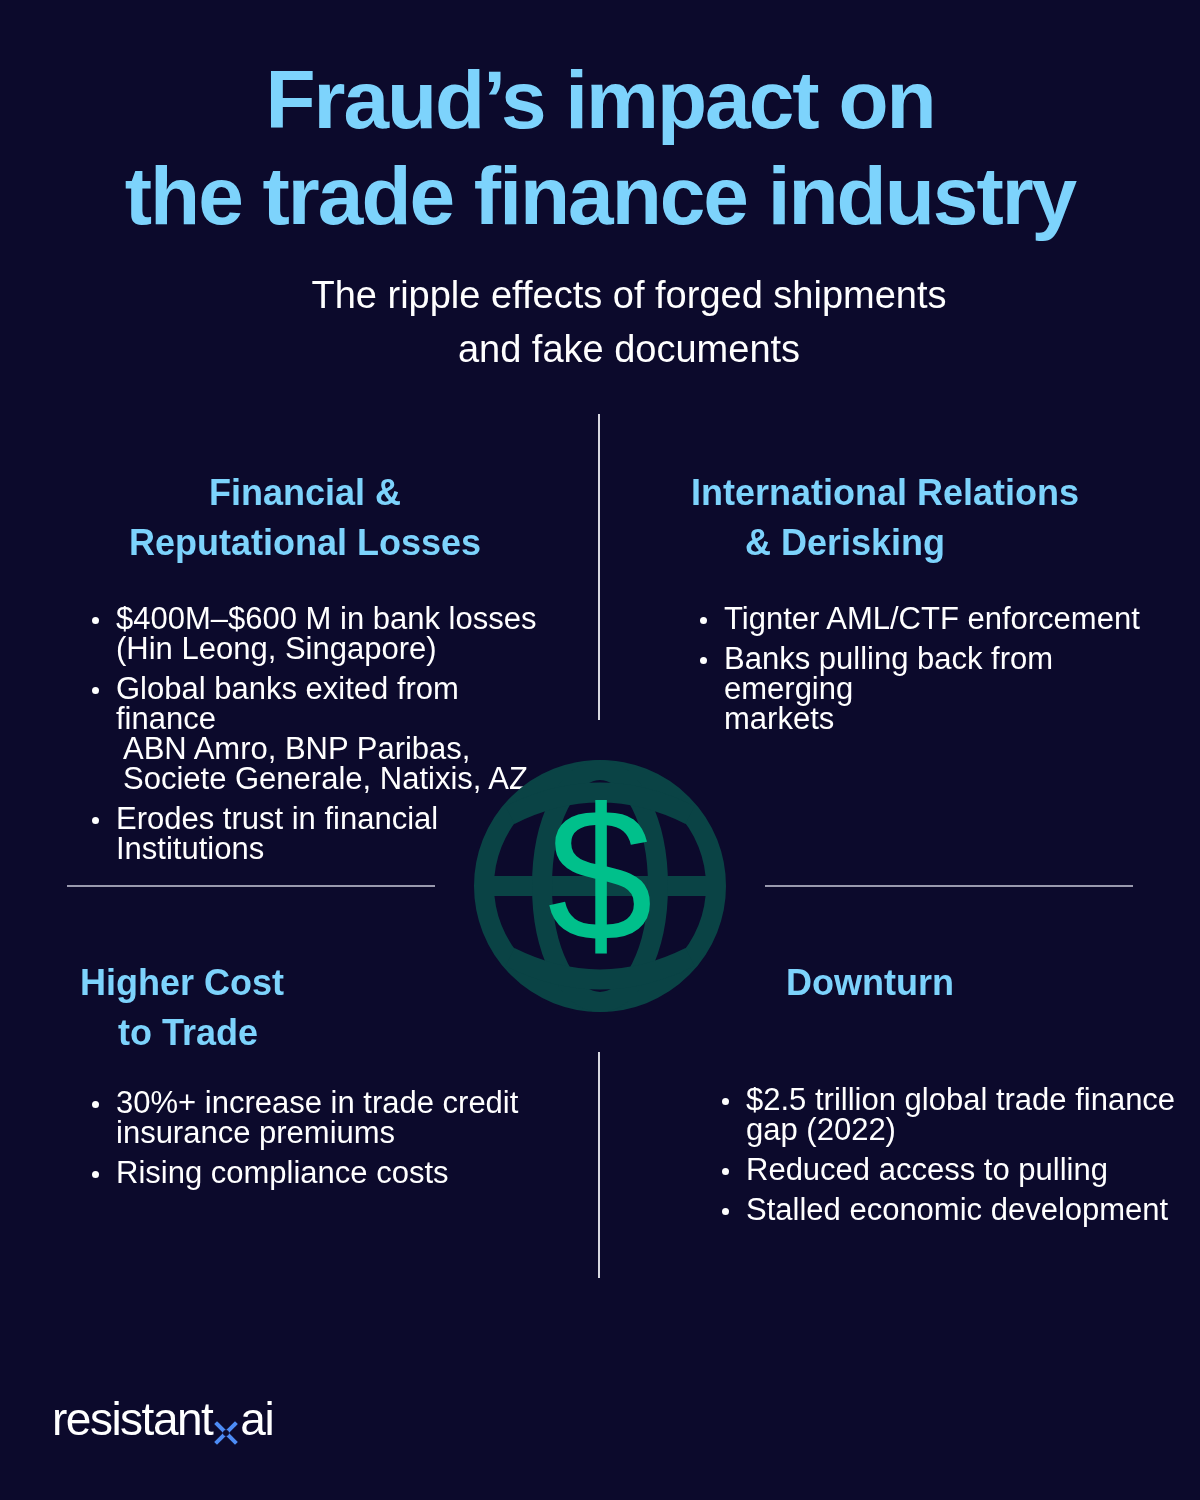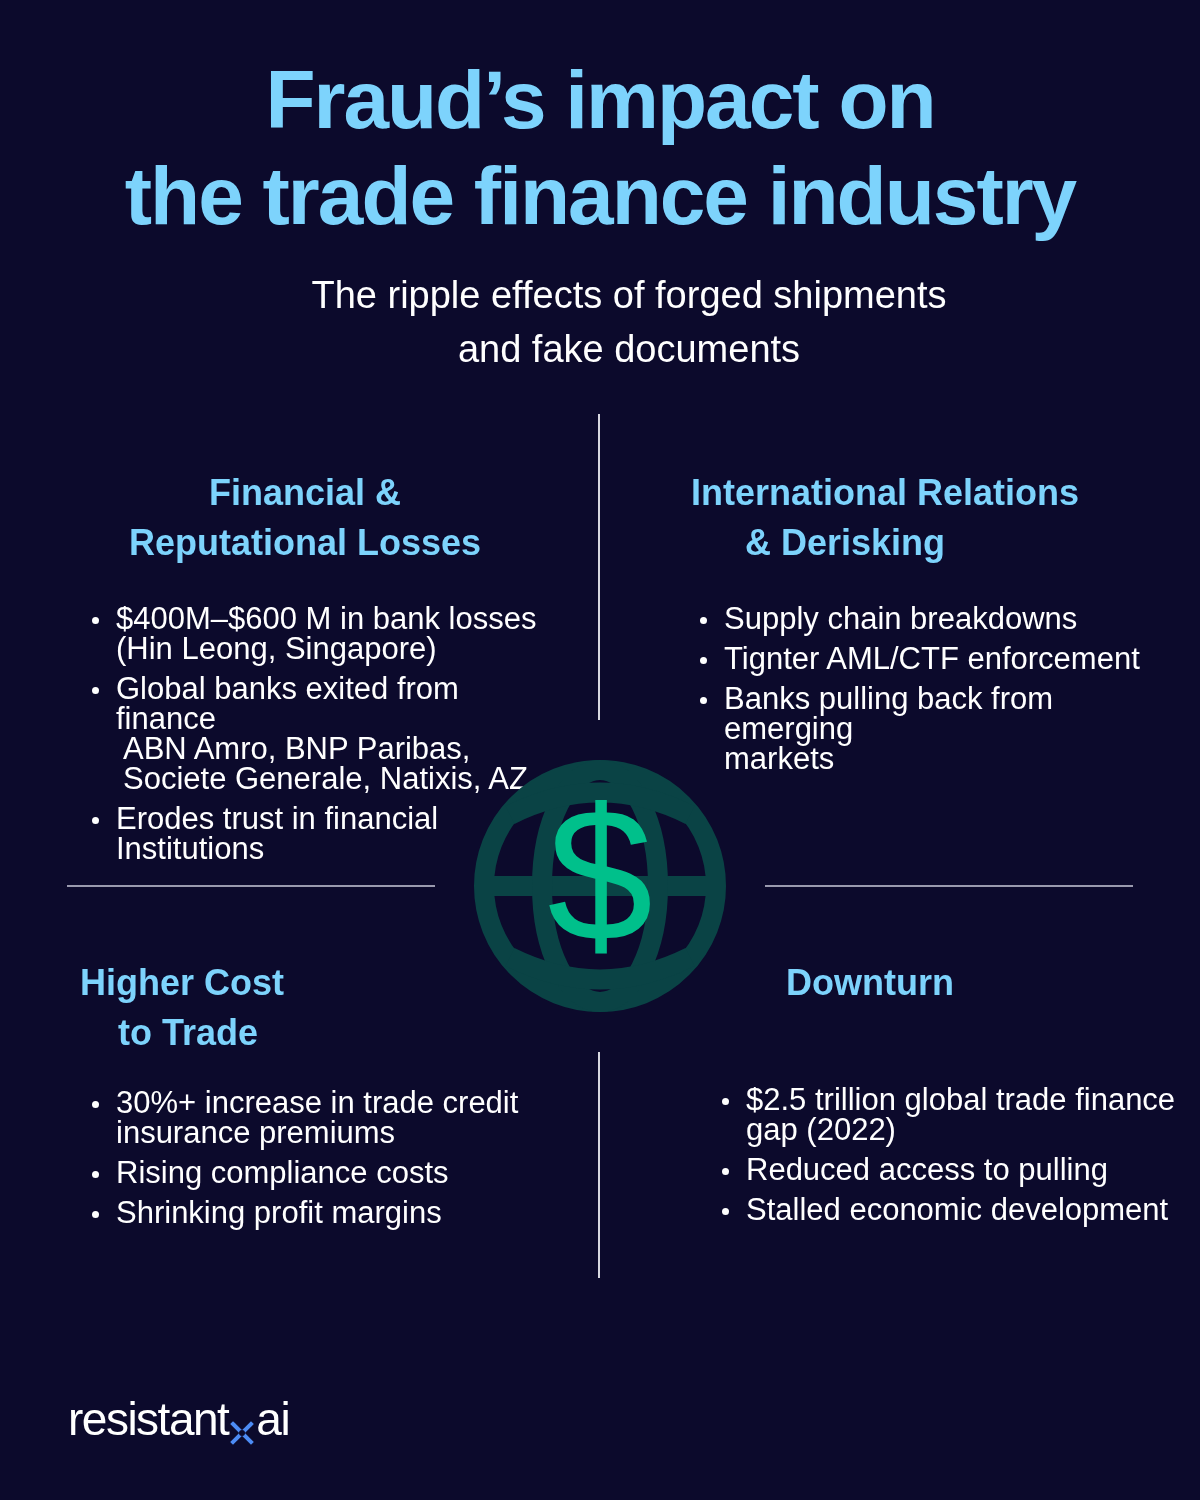--- a/index.html
+++ b/index.html
@@ -23,21 +23,21 @@
   .hline.right { left:765px; width:368px; }
   .heading { position:absolute; font-weight:700; font-size:36px; line-height:50px; color:#7dd3fc; }
   .heading span { display:block; }
   ul.bullets { position:absolute; margin:0; padding:0; list-style:none; font-size:31px; line-height:30px; }
   ul.bullets li { position:relative; padding-left:28px; margin-bottom:10px; }
   ul.bullets li::before {
     content:""; position:absolute; left:4px; top:13px; width:7px; height:7px; border-radius:50%; background:#fff;
   }
   ul.bullets li .sub { display:block; padding-left:7px; }
   .globe { position:absolute; left:474px; top:760px; width:252px; height:252px; }
-  .logo { position:absolute; left:68px; top:1394px; font-size:46px; line-height:50px; letter-spacing:-1.5px; color:#fff; font-weight:400; }
+  .logo { position:absolute; left:52px; top:1394px; font-size:46px; line-height:50px; letter-spacing:-1.5px; color:#fff; font-weight:400; }
   .logo .x { display:inline-block; width:28px; height:34px; vertical-align:-12px; }
 </style>
 </head>
 <body>
 
 <div class="title">
   <div>Fraud’s impact on</div>
   <div>the trade finance industry</div>
 </div>
 <div class="subtitle">
@@ -58,21 +58,20 @@
   <li><span>$400M–$600 M in bank losses</span><br><span>(Hin Leong, Singapore)</span></li>
   <li><span>Global banks exited from finance</span><span class="sub">ABN Amro, BNP Paribas,</span><span class="sub">Societe Generale, Natixis, AZ</span></li>
   <li><span>Erodes trust in financial</span><br><span>Institutions</span></li>
 </ul>
 
 <div class="heading" style="left:620px;top:468px;width:530px;text-align:center;">
   <span>International Relations</span>
   <span style="margin-right:80px;">&amp; Derisking</span>
 </div>
 <ul class="bullets" style="left:696px;top:604px;width:470px;">
-  <li><span>Supply chain breakdowns</span></li>
   <li><span>Tignter AML/CTF enforcement</span></li>
   <li><span>Banks pulling back from emerging</span><br><span>markets</span></li>
 </ul>
 
 <svg class="globe" viewBox="0 0 252 252">
   <g fill="none" stroke="#0a4345" stroke-width="20">
     <circle cx="126" cy="126" r="116"></circle>
     <line x1="12" y1="126" x2="240" y2="126"></line>
     <ellipse cx="126" cy="126" rx="58" ry="116"></ellipse>
     <path d="M36 55 Q126 10 216 55"></path>
@@ -81,21 +80,20 @@
   <text x="126" y="180" text-anchor="middle" font-family="Liberation Sans, sans-serif" font-size="190" fill="#00c08b">$</text>
 </svg>
 
 <div class="heading" style="left:80px;top:958px;width:400px;">
   <span>Higher Cost</span>
   <span style="padding-left:38px;">to Trade</span>
 </div>
 <ul class="bullets" style="left:88px;top:1088px;width:460px;">
   <li><span>30%+ increase in trade credit</span><br><span>insurance premiums</span></li>
   <li><span>Rising compliance costs</span></li>
-  <li><span>Shrinking profit margins</span></li>
 </ul>
 
 <div class="heading" style="left:786px;top:958px;width:360px;">
   <span>Downturn</span>
 </div>
 <ul class="bullets" style="left:718px;top:1085px;width:460px;">
   <li><span>$2.5 trillion global trade finance</span><br><span>gap (2022)</span></li>
   <li><span>Reduced access to pulling</span></li>
   <li><span>Stalled economic development</span></li>
 </ul>

